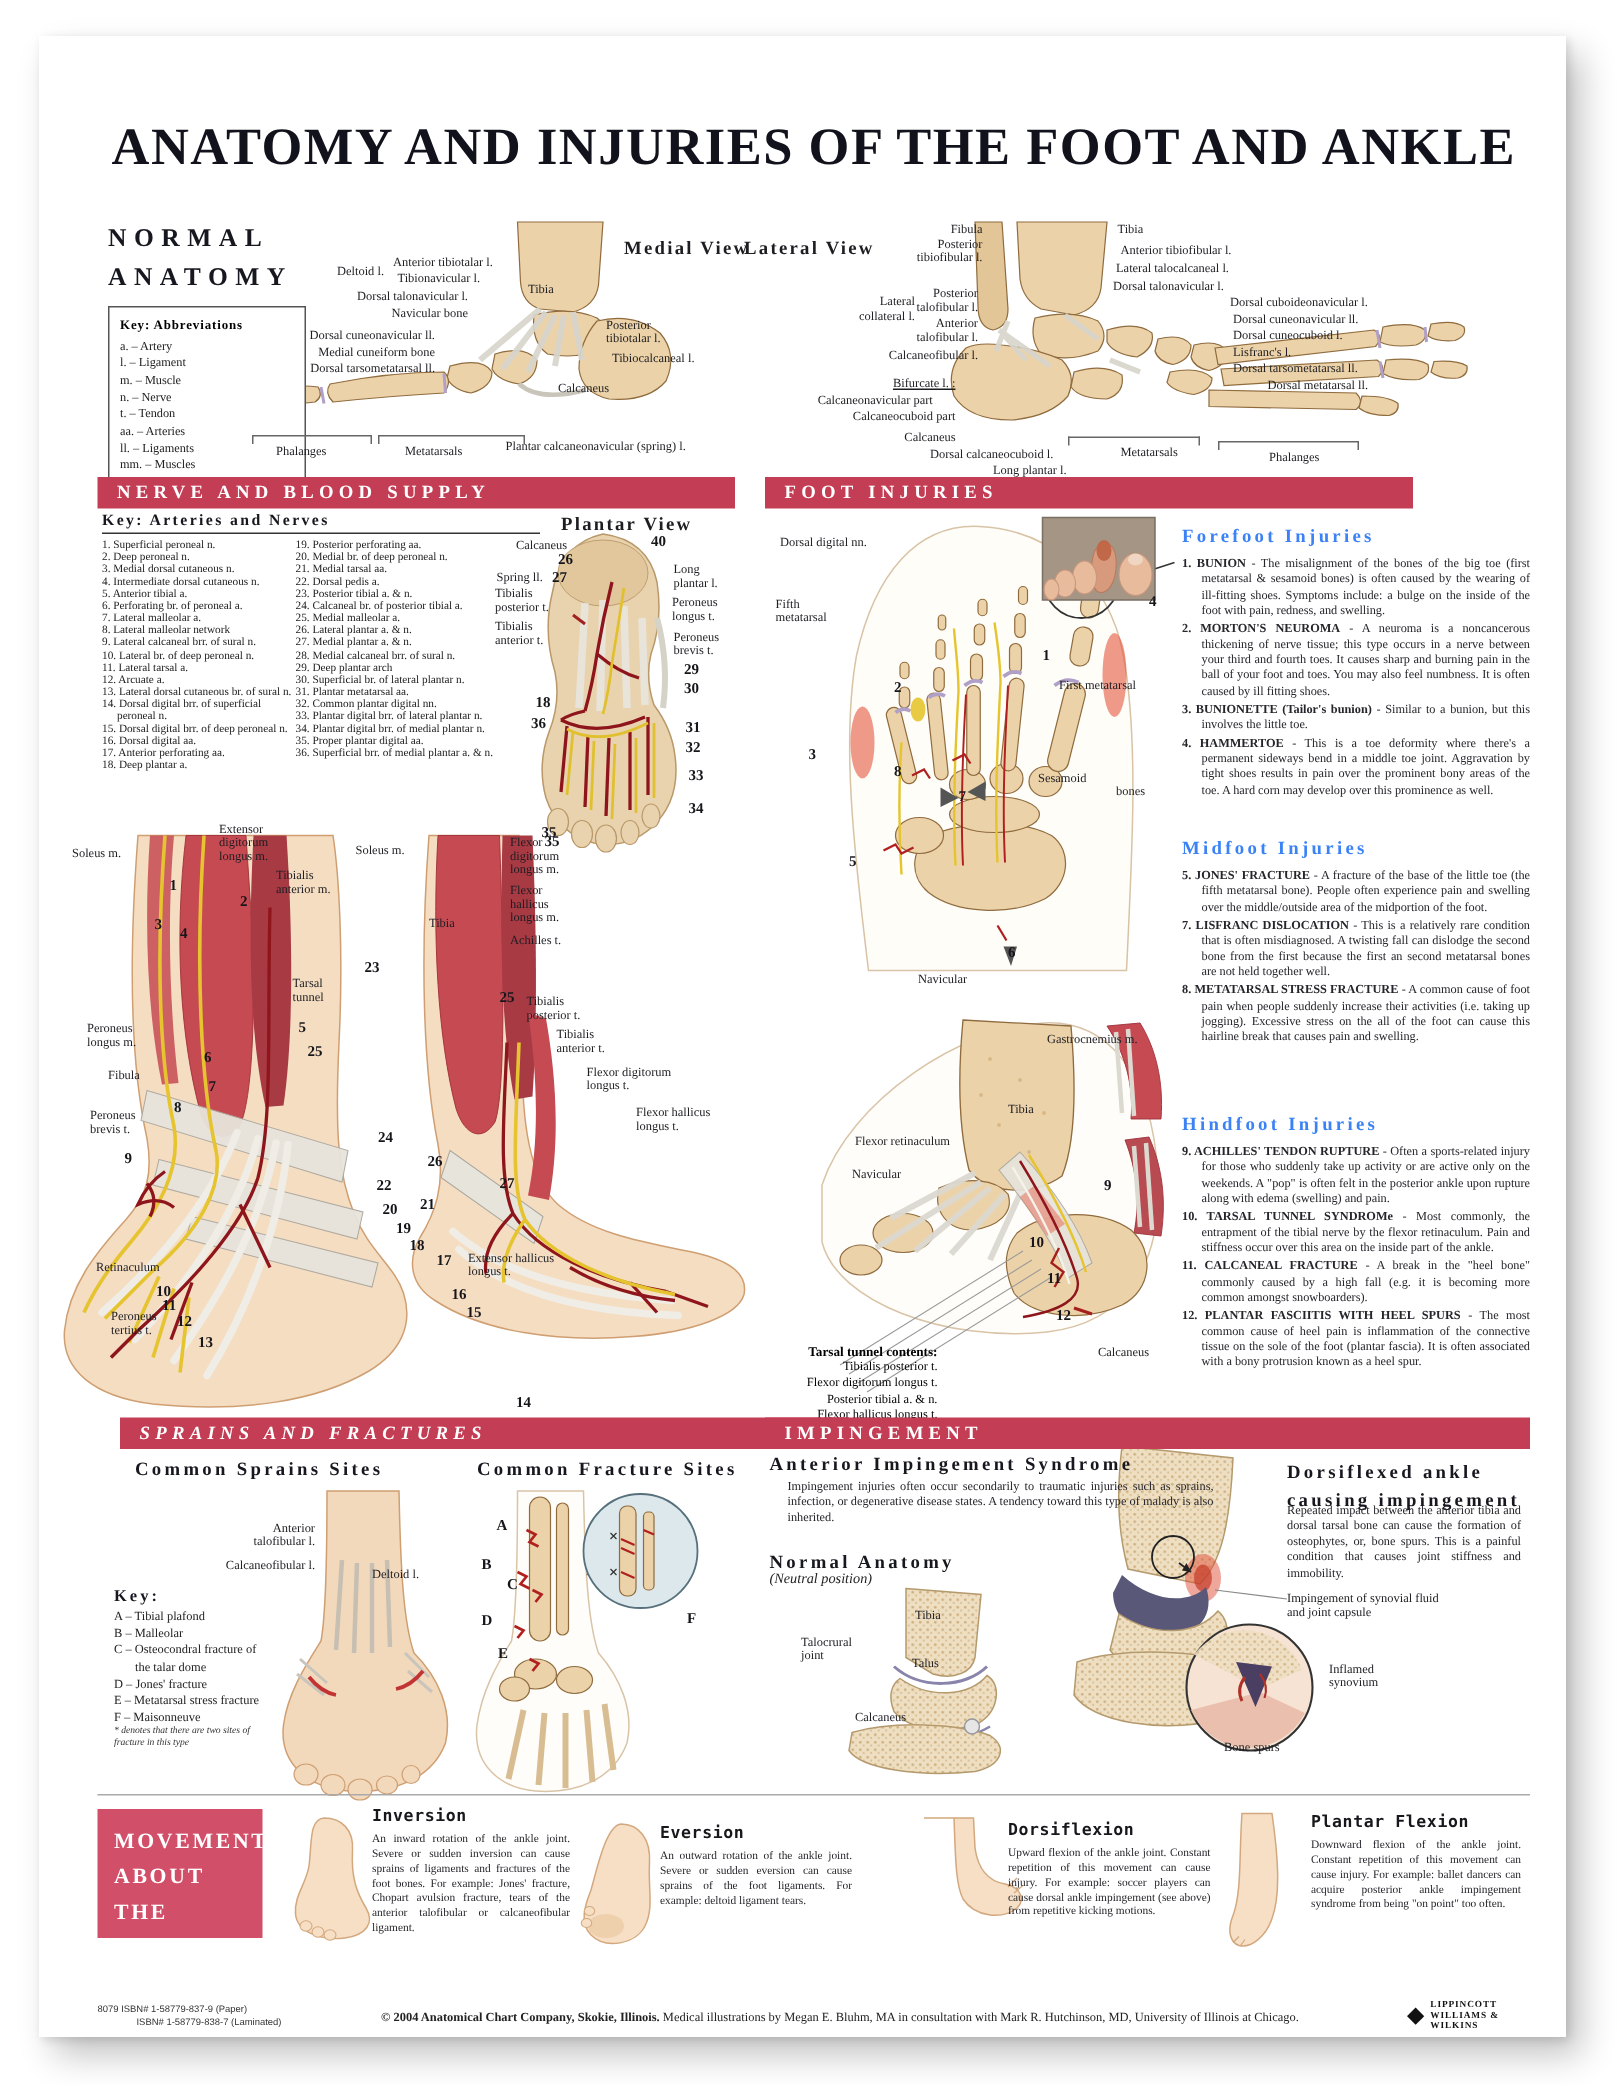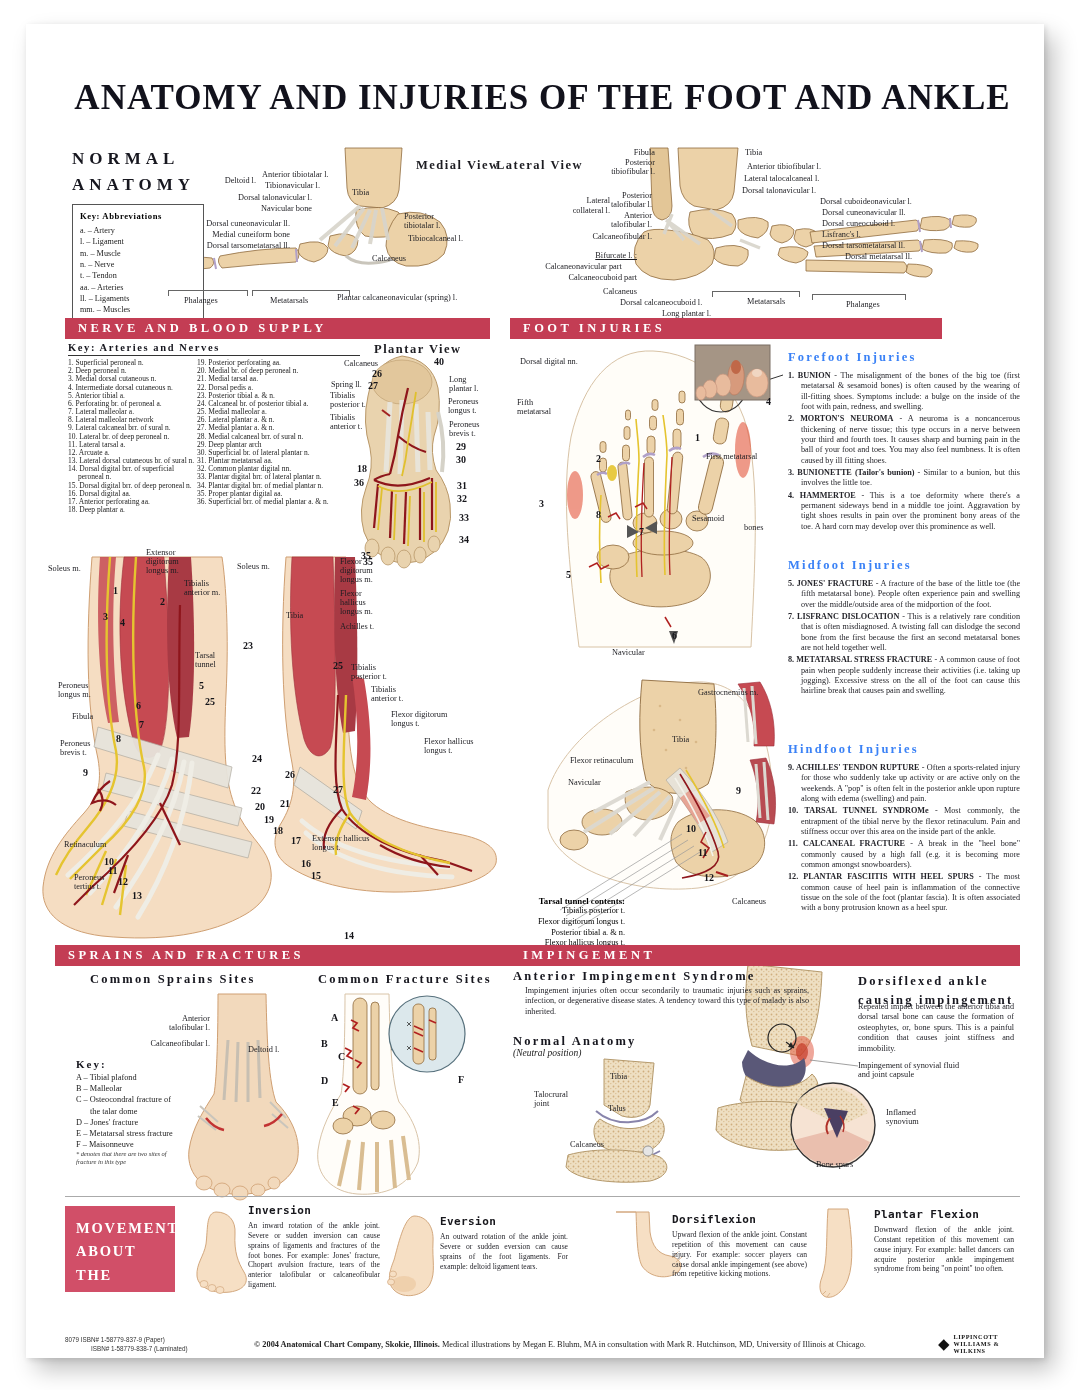--- a/index.html
+++ b/index.html
@@ -603,21 +603,21 @@
   <div class="tt-block" style="left:505px;top:896px;width:120px;">
     <div class="tt-title">Tarsal tunnel contents:</div>
     <div>
         <div class="key-line">Tibialis posterior t.</div>
         <div class="key-line">Flexor digitorum longus t.</div>
         <div class="key-line">Posterior tibial a. &amp; n.</div>
         <div class="key-line">Flexor hallicus longus t.</div>
       </div>
   </div>
 
-  <div class="banner" style="left:55px;top:945px;width:486px;">SPRAINS AND FRACTURES</div>
+  <div class="banner" style="left:80px;top:945px;width:486px;font-style:italic;">SPRAINS AND FRACTURES</div>
   <div class="banner" style="left:510px;top:945px;width:510px;">IMPINGEMENT</div>
 
   <div class="sec-h" style="left:90px;top:972px;">Common Sprains Sites</div>
   <div class="sec-h" style="left:318px;top:972px;">Common Fracture Sites</div>
 
   <svg style="left:170px;top:990px" width="140" height="210" viewBox="0 0 140 210">
     <path d="M48,4 L96,4 C97,56 99,92 106,112 C122,128 132,150 127,172 C118,196 92,206 62,204 C36,202 16,186 19,160 C22,138 34,120 44,104 C47,88 48,40 48,4 Z" fill="#f2d9bc" stroke="#cf9f72"></path>
     <g fill="#f2d9bc" stroke="#cf9f72" stroke-width="0.8">
       <ellipse cx="34" cy="193" rx="8" ry="7"></ellipse>
         <ellipse cx="52" cy="200" rx="8" ry="7"></ellipse>

